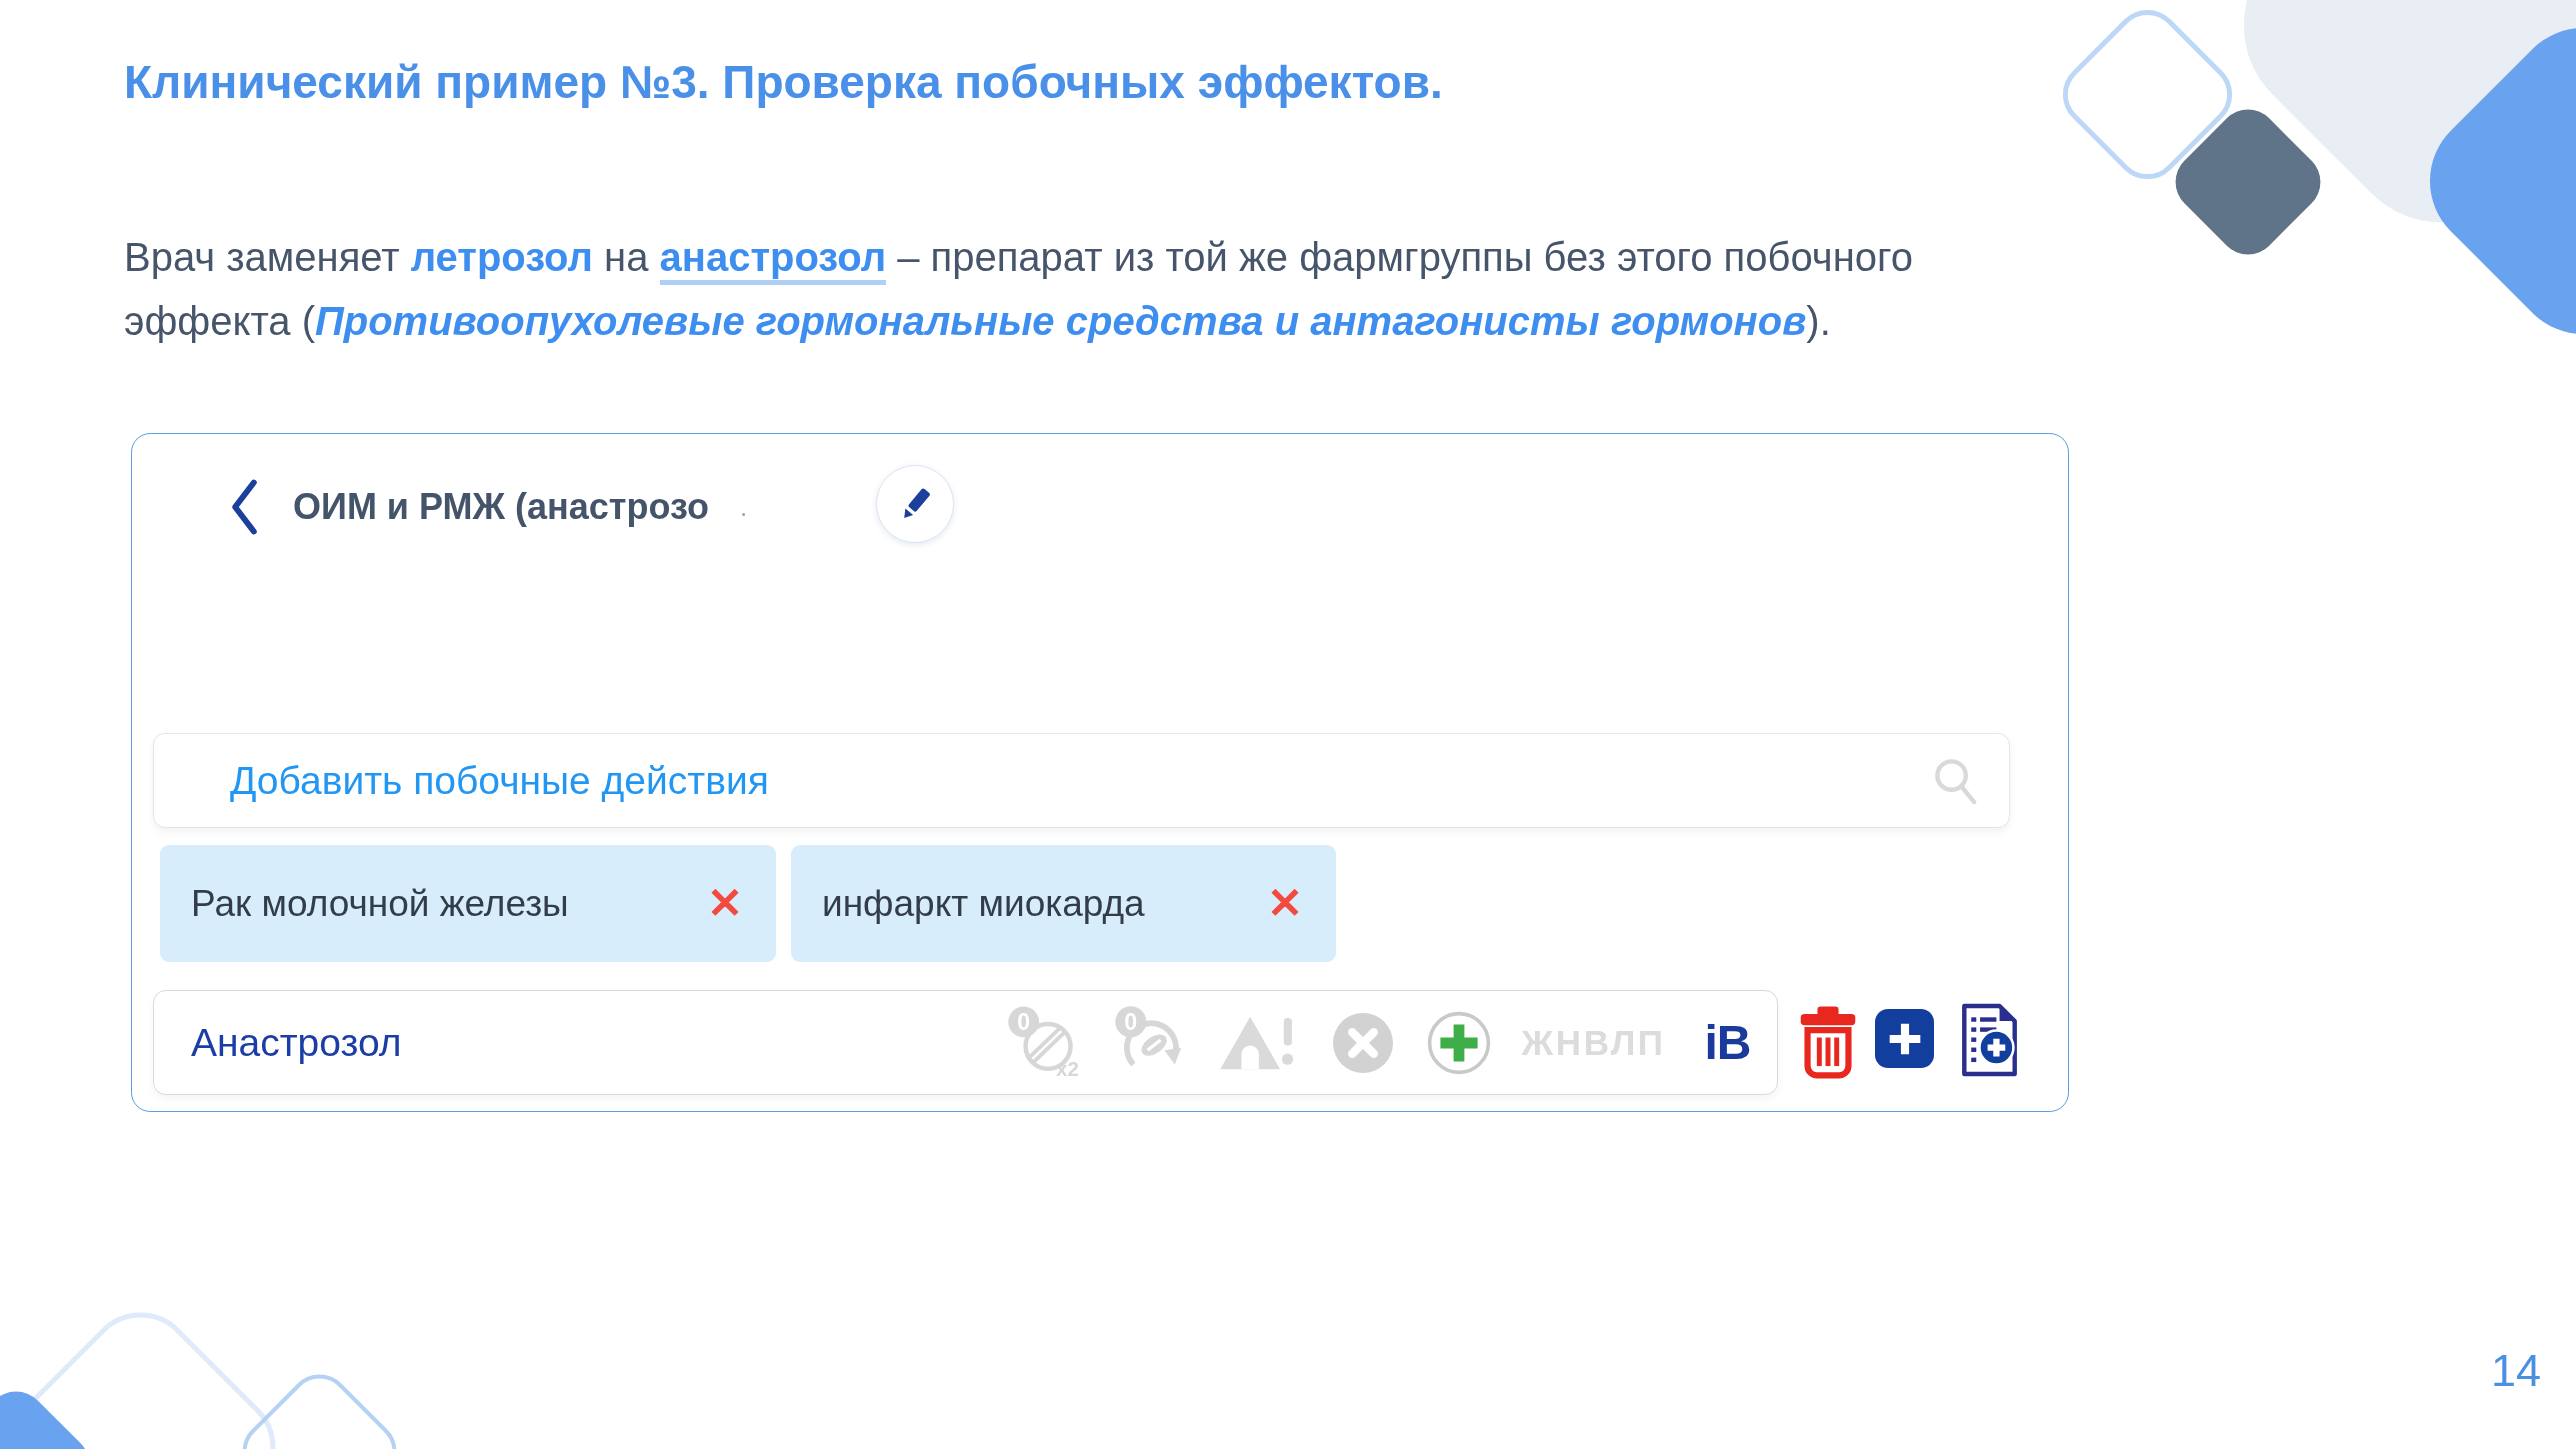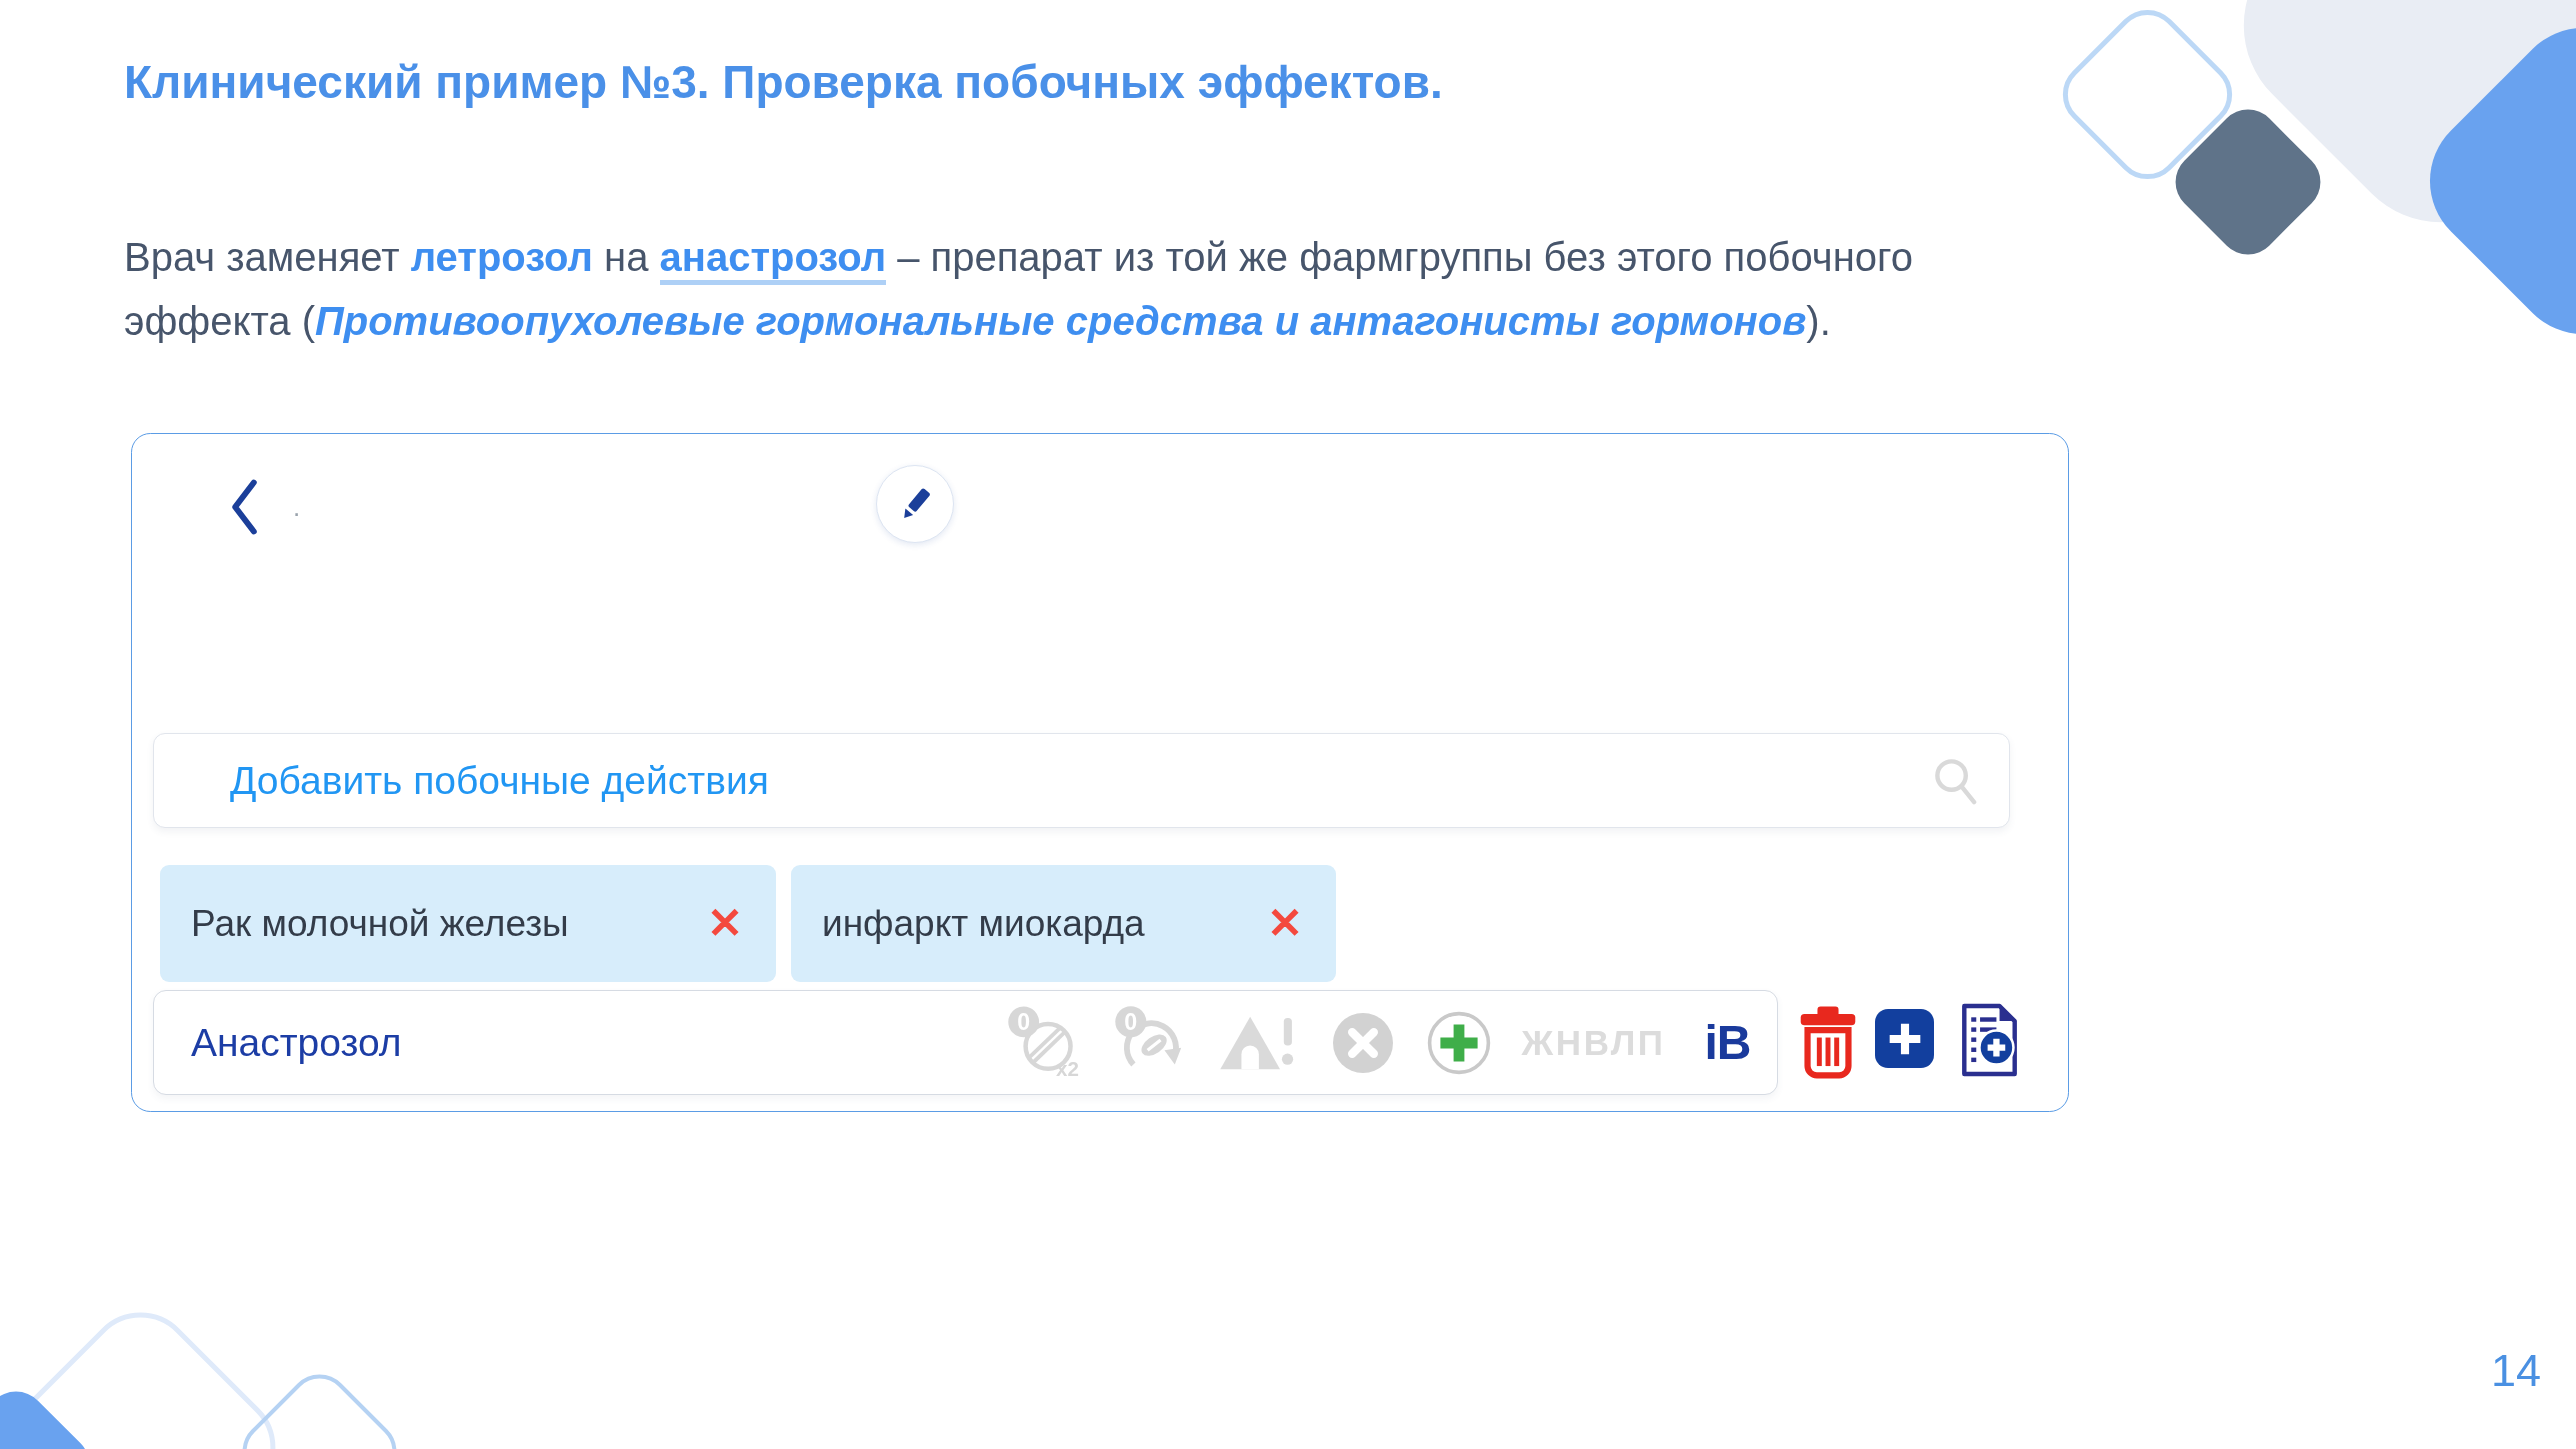--- a/index.html
+++ b/index.html
@@ -32,21 +32,21 @@
       background:#fff;border:1.9px solid #dde5f2;box-shadow:0 1.9px 6.4px rgba(27,63,154,.12);
       display:flex;align-items:center;justify-content:center;}
   .section-label{position:absolute;left:23px;top:193px;font-size:37px;color:#3f4753;
       padding-bottom:7.7px;border-bottom:2.6px dotted #565c66;}
   .search-box{position:absolute;left:21px;top:299px;width:1857px;height:95px;box-sizing:border-box;
       border:1.3px solid #e1e5ec;border-radius:12px;box-shadow:0 3.2px 7.7px rgba(70,90,120,.07);
       display:flex;align-items:center;padding:0 29px 0 76px;background:#fff;}
   .search-placeholder{flex:1;font-size:39px;color:#2196f3;}
   .chip{position:absolute;top:411px;height:117px;background:#d7edfb;border-radius:9px;
       display:flex;align-items:center;justify-content:space-between;box-sizing:border-box;
-      padding:0 33px 0 31px;margin-top:20px;}
+      padding:0 33px 0 31px;}
   .chip-1{left:28px;width:616px;}
   .chip-2{left:659px;width:545px;}
   .chip-label{font-size:37px;color:#333c49;}
   .chip-x{font-size:43px;font-weight:bold;color:#f4493e;line-height:1;margin-left:26px;cursor:pointer;}
   .drug-row{position:absolute;left:21px;top:556px;width:1625px;height:105px;box-sizing:border-box;
       border:1.3px solid #d6dbe3;border-radius:13px;box-shadow:0 3.2px 7.7px rgba(70,90,120,.06);
       display:flex;align-items:center;padding:0 27px 0 37px;background:#fff;}
   .drug-name{font-size:39px;color:#1c3da5;margin-right:auto;}
   .drug-icons{display:flex;align-items:center;gap:30px;}
   .zhnvlp{font-size:35px;font-weight:bold;color:#dcdcdc;letter-spacing:2.6px;}
@@ -79,20 +79,21 @@
   </div>
 
   <div class="card">
 
     <div class="card-header">
       <span class="icon-btn">
         <svg width="35" height="62" viewBox="0 0 60 100">
           <polyline points="46,8 14,50 46,92" fill="none" stroke="#1b3f9a" stroke-width="10" stroke-linecap="round" stroke-linejoin="round"></polyline>
         </svg>
       </span>
+      <span class="card-title">ОИМ и РМЖ (анастрозо</span>
         <span class="card-title-suffix">.</span>
     </div>
 
     <div class="edit-circle">
       <svg width="44" height="44" viewBox="0 0 100 100">
         <g transform="rotate(40 50 50)">
           <rect x="40" y="10" width="23" height="54" rx="5" fill="#1b3f9a"></rect>
           <polygon points="40,72 63,72 51.5,90" fill="#1b3f9a"></polygon>
         </g>
       </svg>

